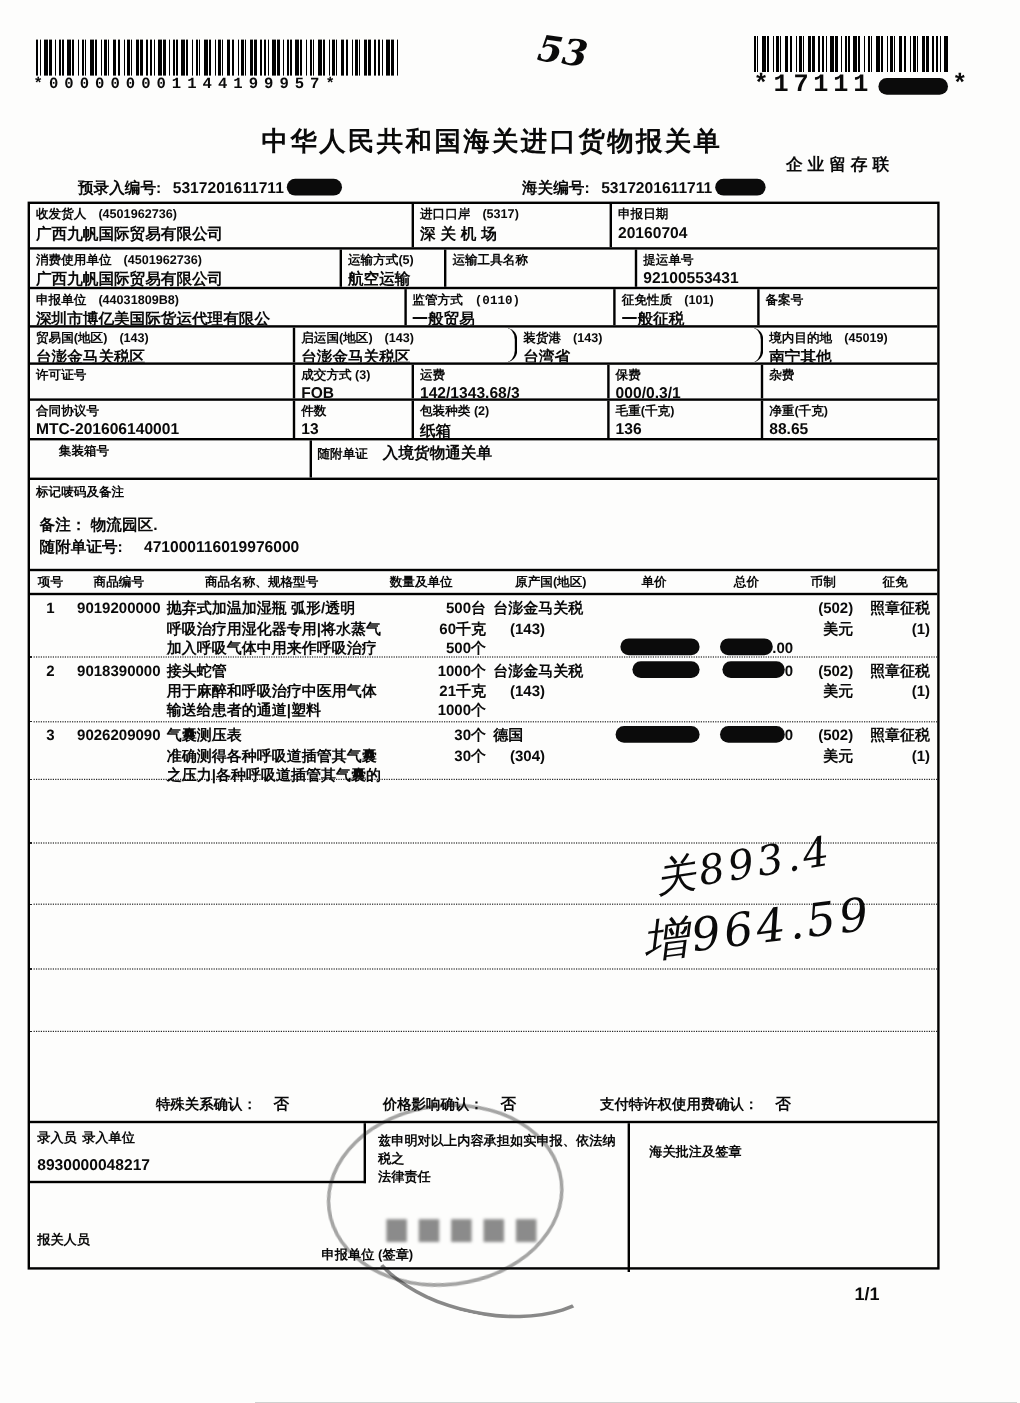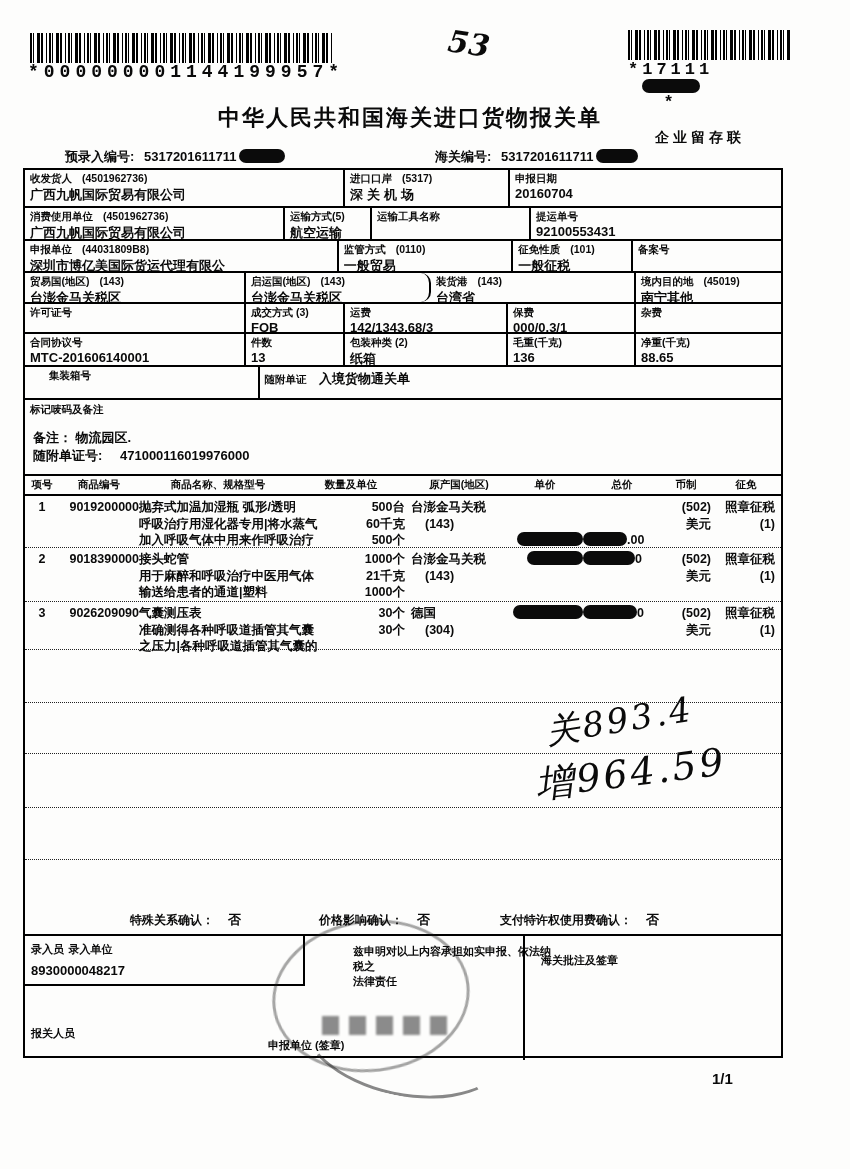--- a/index.html
+++ b/index.html
@@ -1,23 +1,23 @@
 <!DOCTYPE html>
 <html><head>
 <meta charset="utf-8">
 <style>
   html,body{margin:0;padding:0;background:#888;}
   #page{position:relative;width:850px;height:1169px;background:#fdfdfc;margin:0 auto;
         font-family:"Liberation Sans",sans-serif;color:#0a0a0a;overflow:hidden;}
   
   .barcode{background:repeating-linear-gradient(90deg,#000 0 2px,#fff 2px 3px,#000 3px 4px,#fff 4px 7px,#000 7px 10px,#fff 10px 11px,#000 11px 13px,#fff 13px 16px,#000 16px 17px,#fff 17px 19px);}
   .bc-left{position:absolute;left:30px;top:33px;width:302px;height:30px;}
-  .bc-left-txt{position:absolute;left:28px;top:62px;width:310px;font-weight:bold;font-size:18px;letter-spacing:5px;font-family:"Liberation Mono","DejaVu Sans Mono",monospace;}
+  .bc-left-txt{position:absolute;left:28px;top:62px;width:310px;font-weight:bold;font-size:13px;letter-spacing:5px;font-family:"Liberation Mono","DejaVu Sans Mono",monospace;}
   .bc-right{position:absolute;left:628px;top:30px;width:162px;height:30px;}
-  .bc-right-txt{position:absolute;left:628px;top:60px;font-weight:bold;font-size:17px;letter-spacing:4px;font-family:"Liberation Mono","DejaVu Sans Mono",monospace;display:flex;align-items:center;flex-direction:column;}
+  .bc-right-txt{position:absolute;left:628px;top:60px;font-weight:bold;font-size:21px;letter-spacing:4px;font-family:"Liberation Mono","DejaVu Sans Mono",monospace;display:flex;align-items:center;}
   .hand{font-family:"DejaVu Serif",serif;font-style:italic;}
   .hand53{position:absolute;left:448px;top:26px;font-size:30px;transform:rotate(8deg);font-weight:bold;}
   
   .redact{display:inline-block;background:#0b0b0b;border-radius:8px;height:14px;vertical-align:-2px;}
   
   .title{position:absolute;left:150px;top:103px;width:520px;text-align:center;font-size:22px;font-weight:bold;letter-spacing:2px;}
   .copylab{position:absolute;left:655px;top:129px;font-size:14px;font-weight:bold;letter-spacing:4px;}
   .numline{position:absolute;top:148px;font-size:13px;font-weight:bold;}
   
   #form{position:absolute;left:23px;top:168px;width:760px;height:890px;border:2.5px solid #000;box-sizing:border-box;}
@@ -30,26 +30,26 @@
   .sp{letter-spacing:4px;}
   
   #marks{height:76px;border-bottom:2px solid #000;box-sizing:border-box;padding:3px 5px;}
   #marks .val{margin-left:3px;}
   
   .ihead{display:flex;height:20px;border-bottom:2px solid #000;box-sizing:border-box;align-items:center;}
   .ihead div{font-size:10.5px;font-weight:bold;text-align:center;box-sizing:border-box;}
   .irow{display:flex;border-bottom:1.5px dotted #222;box-sizing:border-box;font-size:12.5px;font-weight:bold;}
   .irow .ic{box-sizing:border-box;padding-top:3px;line-height:16.5px;}
   .w-no{width:34px;text-align:center;}
-  .w-code{width:80px;text-align:right;}
+  .w-code{width:80px;text-align:center;}
   .w-name{width:158px;white-space:nowrap;}
   .w-qty{width:112px;text-align:right;padding-right:4px;}
   .w-origin{width:98px;padding-left:2px;}
   .w-price{width:76px;text-align:right;}
-  .w-total{width:78px;}
+  .w-total{width:78px;text-align:right;}
   .w-curr{width:56px;text-align:right;padding-right:6px;}
   .w-levy{width:64px;text-align:right;padding-right:6px;}
   .dotrow{border-bottom:1.5px dotted #222;box-sizing:border-box;}
   
   #confirm{display:flex;height:30px;align-items:center;border-bottom:2px solid #000;box-sizing:border-box;font-size:12px;font-weight:bold;}
   #confirm span.ans{margin-left:14px;font-size:13px;}
   
   #bottom{position:relative;height:124px;box-sizing:border-box;}
   #entrybox{position:absolute;left:0;top:0;width:280px;height:50px;border-right:2px solid #000;border-bottom:2px solid #000;box-sizing:border-box;padding:3px 6px;}
   #rightbox{position:absolute;left:498px;top:0;width:258px;height:124px;border-left:2px solid #000;box-sizing:border-box;padding:14px 0 0 16px;}
@@ -124,21 +124,21 @@
         <div class="lbl">提运单号</div>
         <div class="val">92100553431</div>
       </div>
     </div>
 
     <div class="r" style="height:32px;">
       <div class="c" style="width:320px;">
         <div class="lbl"><span>申报单位</span><span class="code">(44031809B8)</span></div>
         <div class="val">深圳市博亿美国际货运代理有限公</div>
       </div>
-      <div class="c" style="width:178px;">
+      <div class="c" style="width:178px;font-family:Liberation Mono, monospace;">
         <div class="lbl"><span>监管方式</span><span class="code">(0110)</span></div>
         <div class="val">一般贸易</div>
       </div>
       <div class="c" style="width:122px;">
         <div class="lbl"><span>征免性质</span><span class="code">(101)</span></div>
         <div class="val">一般征税</div>
       </div>
       <div class="c last" style="width:151px;">
         <div class="lbl">备案号</div>
         <div class="val"></div>
@@ -147,21 +147,21 @@
 
     <div class="r" style="height:31px;">
       <div class="c" style="width:221px;">
         <div class="lbl"><span>贸易国(地区)</span><span class="code">(143)</span></div>
         <div class="val">台澎金马关税区</div>
       </div>
       <div class="c" style="width:185px;border-radius:10px;">
         <div class="lbl"><span>启运国(地区)</span><span class="code">(143)</span></div>
         <div class="val">台澎金马关税区</div>
       </div>
-      <div class="c" style="width:205px;">
+      <div class="c" style="width:205px;border-radius:10px;">
         <div class="lbl"><span>装货港</span><span class="code">(143)</span></div>
         <div class="val">台湾省</div>
       </div>
       <div class="c last" style="width:145px;">
         <div class="lbl"><span>境内目的地</span><span class="code">(45019)</span></div>
         <div class="val">南宁其他</div>
       </div>
     </div>
 
     <div class="r" style="height:30px;">
@@ -354,21 +354,21 @@
       <span class="ans">否</span>
     </div>
 
     <div id="bottom">
       <div id="entrybox">
         <span class="blab">录入员</span>
         <span class="blab" style="">录入单位</span>
         <div class="val" style="margin-top:6px;">8930000048217</div>
       </div>
       <div class="blab" style="position:absolute;left:6px;top:90px;">报关人员</div>
-      <div style="position:absolute;left:290px;top:8px;width:205px;font-size:11px;font-weight:bold;line-height:15px;margin-left:38px;">
+      <div style="position:absolute;left:290px;top:8px;width:205px;font-size:11px;font-weight:bold;line-height:15px;">
         <div>兹申明对以上内容承担如实申报、依法纳税之</div>
         <div>法律责任</div>
       </div>
       <div class="blab" style="position:absolute;left:243px;top:102px;">申报单位 (签章)</div>
       <div id="rightbox">
         <span class="blab">海关批注及签章</span>
       </div>
     </div>
   </div>
 

